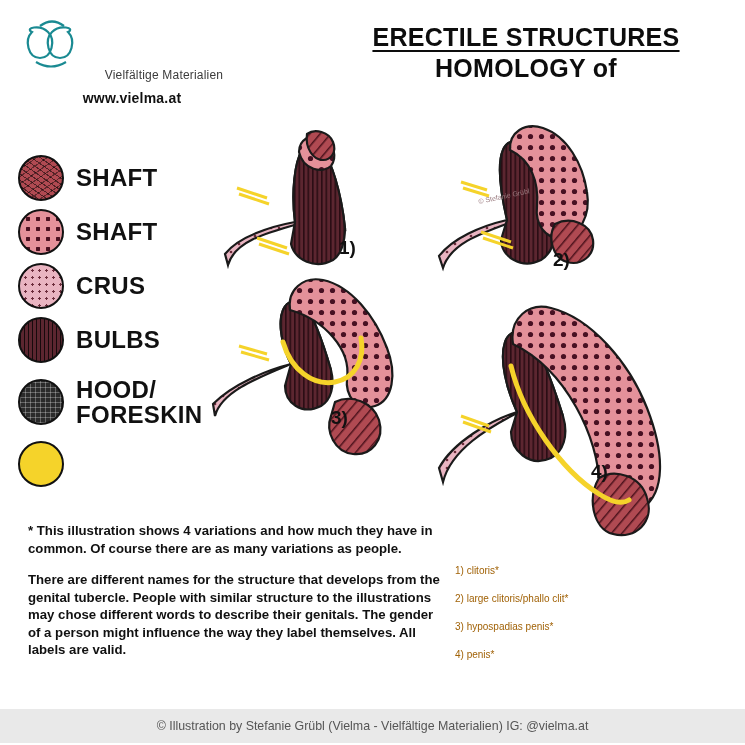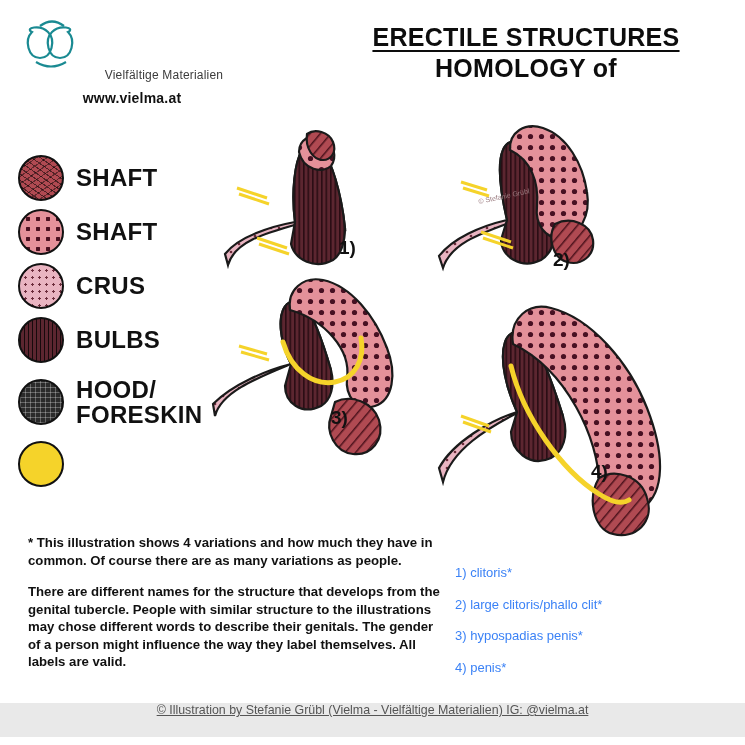--- a/index.html
+++ b/index.html
@@ -128,53 +128,52 @@
     position: absolute;
     font-size: 19px;
     font-weight: bold;
     color: #111;
   }
 
   
   .notes {
     position: absolute;
     left: 28px;
-    top: 534px;
+    top: 522px;
     width: 412px;
     font-size: 13.2px;
     line-height: 1.33;
     font-weight: bold;
     color: #111;
   }
   .notes p { margin: 0 0 14px 0; }
 
   .variants {
     position: absolute;
     left: 455px;
     top: 565px;
     width: 280px;
-    font-size: 13px;
+    font-size: 10px;
     line-height: 1.2;
-    color: #3b82f6;
+    color: #a16207;
   }
   .variants div { margin-bottom: 16px; }
 
   .footer {
     position: absolute;
     left: 0;
-    bottom: 8px;
+    bottom: 2px;
     width: 745px;
     height: 34px;
     background: #e9e9e9;
     display: flex;
-    align-items: flex-start;
+    align-items: center;
     justify-content: center;
     font-size: 12.4px;
     color: #555;
-    text-decoration: underline;
   }
 </style>
 </head>
 <body>
 
 <div class="page">
 
   <div class="logo-block">
     <div class="logo-row">
       <span class="logo-mark">

